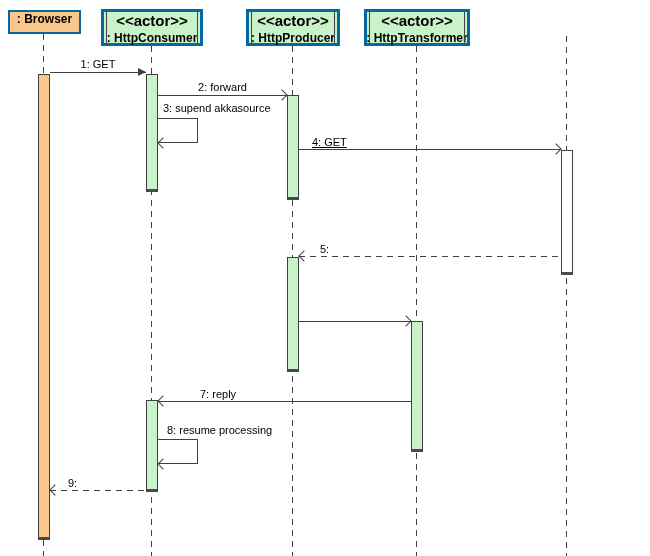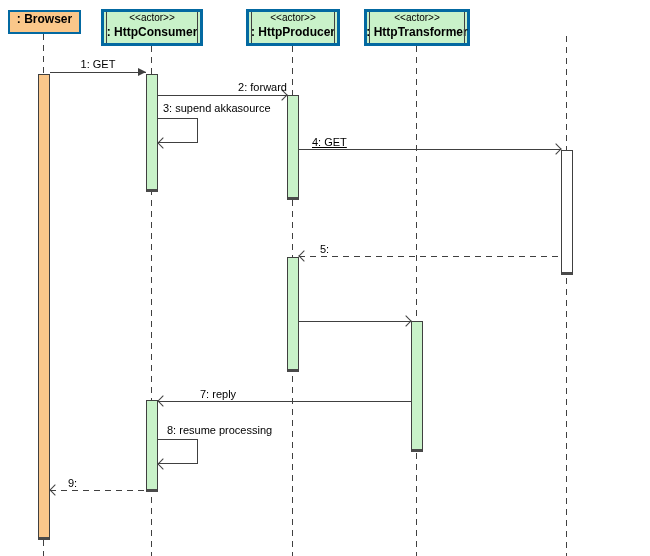--- a/index.html
+++ b/index.html
@@ -8,21 +8,21 @@
     font-family:"Liberation Sans", sans-serif; color:#000; overflow:hidden;
   }
   #stage * { box-sizing:border-box; }
 
   
   .pbox {
     position:absolute; z-index:5;
     display:flex; flex-direction:column; align-items:center; 
     border:3px solid #0369a1; text-align:center; line-height:1.25;
   }
-  .pbox .stereo { font-size:10px; font-weight:normal; }
+  .pbox .stereo { font-size:15px; font-weight:bold; }
   .pbox .pname  { font-size:12px; font-weight:bold; white-space:nowrap; }
   .actor-box::before, .actor-box::after {
     content:""; position:absolute; top:0; bottom:0; width:1px; background:#404040;
   }
   .actor-box::before { left:2px; }
   .actor-box::after  { right:2px; }
 
   
   .lifeline {
     position:absolute; width:1px; z-index:1;
@@ -103,21 +103,21 @@
   <div class="act green" style="left:287px; top:257px; height:115px;"></div>
   <div class="act green" style="left:411px; top:321px; height:131px;"></div>
   <div class="act white" style="left:561px; top:150px; height:125px;"></div>
 
   <div class="mline" style="left:50px; top:72px; width:96px;"></div>
   <div class="arr-filled-right" style="left:138px; top:68px;"></div>
   <div class="mlabel center" style="left:50px; top:58px; width:96px;">1: GET</div>
 
   <div class="mline" style="left:158px; top:95px; width:129px;"></div>
   <div class="chev chev-right" style="left:278px; top:91px;"></div>
-  <div class="mlabel center" style="left:158px; top:81px; width:129px;text-align:right;">2: forward</div>
+  <div class="mlabel center" style="left:158px; top:81px; width:129px;">2: forward</div>
 
   <div class="mlabel" style="left:163px; top:102px;">3: supend akkasource</div>
   <div class="loop" style="left:158px; top:118px; width:40px; height:25px;"></div>
   <div class="chev chev-left" style="left:159px; top:139px;"></div>
 
   <div class="mline" style="left:299px; top:149px; width:262px;"></div>
   <div class="chev chev-right" style="left:552px; top:145px;"></div>
   <div class="mlabel" style="left:312px; top:136px;text-decoration:underline;">4: GET</div>
 
   <div class="mdash" style="left:299px; top:256px; width:262px;"></div>

